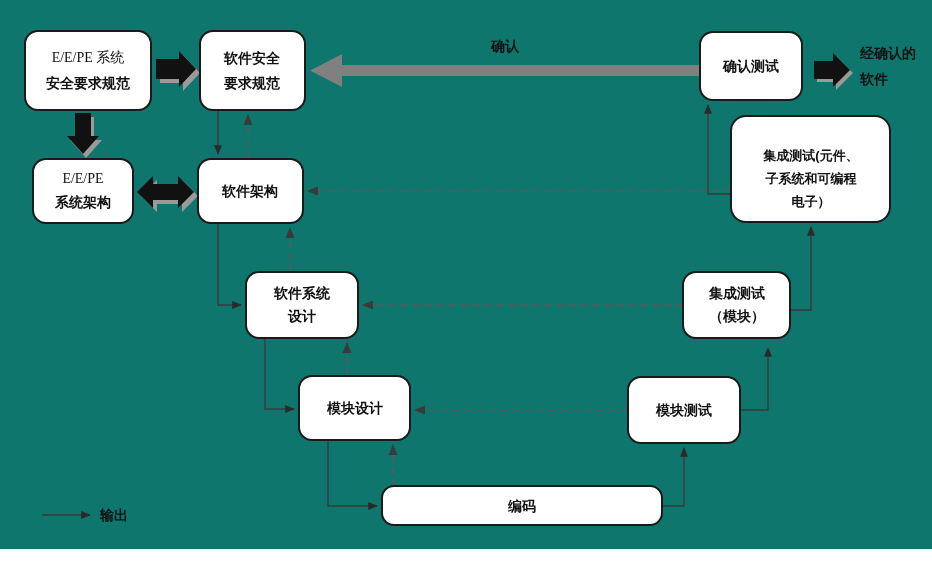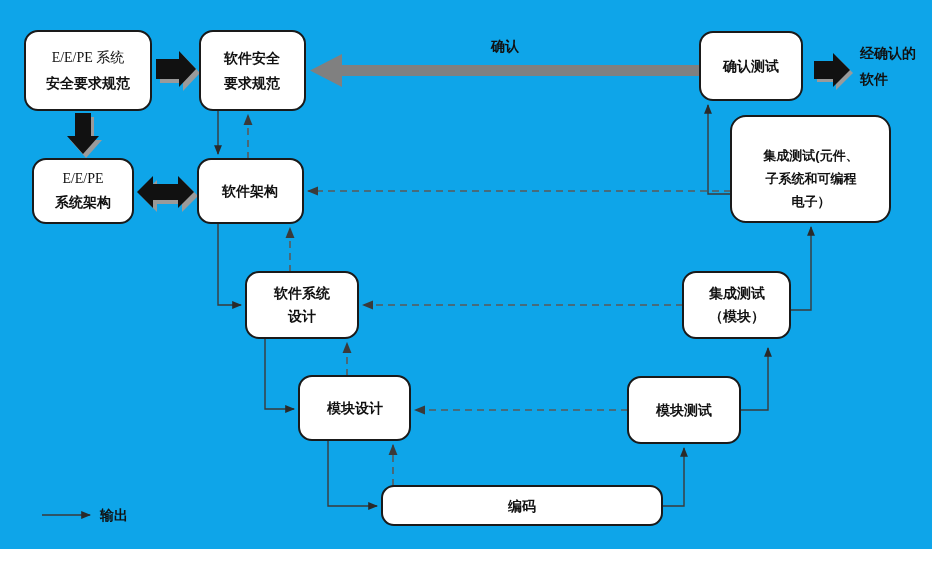--- a/index.html
+++ b/index.html
@@ -4,21 +4,21 @@
 <style>
   html, body {
     margin: 0;
     padding: 0;
     background: #ffffff;
   }
   #diagram-root {
     position: relative;
     width: 932px;
     height: 549px;
-    background: #0ea5e9;
+    background: #0f766e;
     font-family: "Liberation Sans", "DejaVu Sans", sans-serif;
     overflow: hidden;
   }
   svg.diagram-canvas {
     display: block;
     width: 932px;
     height: 578px;
   }
   .node-box {
     fill: #ffffff;

